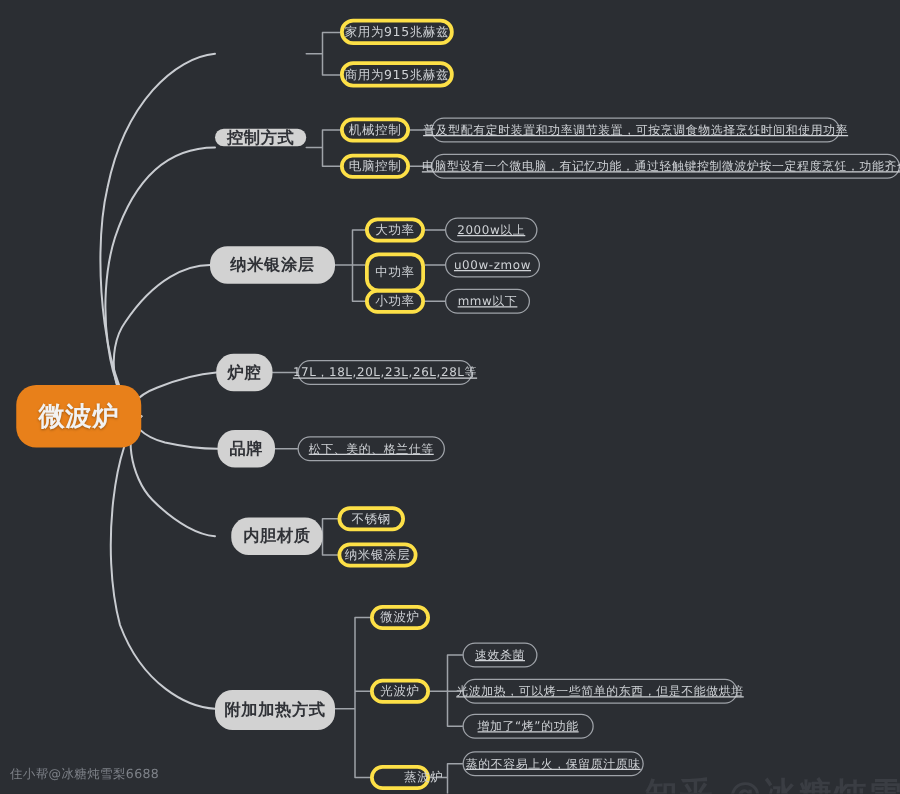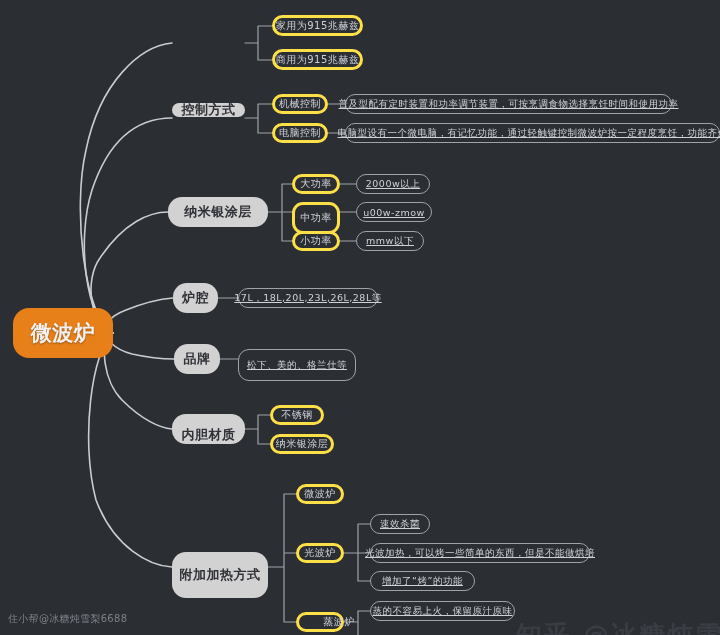--- a/index.html
+++ b/index.html
@@ -145,25 +145,25 @@
   </div>
 
   <div class="node n-l1" style="left:173px; top:283px; width:45px; height:30px;">
     <span>炉腔</span>
   </div>
 
   <div class="node n-l1" style="left:174px; top:344px; width:46px; height:30px;">
     <span>品牌</span>
   </div>
 
-  <div class="node n-l1" style="left:172px; top:414px; width:73px; height:30px;align-items:flex-end;">
+  <div class="node n-l1" style="left:185px; top:414px; width:73px; height:30px;">
     <span>内胆材质</span>
   </div>
 
-  <div class="node n-l1" style="left:172px; top:552px; width:96px; height:46px;font-family:Liberation Serif, serif;">
+  <div class="node n-l1" style="left:172px; top:552px; width:96px; height:32px;font-family:Liberation Serif, serif;">
     <span>附加加热方式</span>
   </div>
 
   <div class="node n-l2" style="left:272px; top:15px; width:91px; height:21px;">
     <span>家用为915兆赫兹</span>
   </div>
   <div class="node n-l2" style="left:272px; top:49px; width:91px; height:21px;">
     <span>商用为915兆赫兹</span>
   </div>
 
@@ -199,21 +199,21 @@
     <span>小功率</span>
   </div>
   <div class="node n-l3" style="left:356px; top:231px; width:68px; height:20px;">
     <span>mmw以下</span>
   </div>
 
   <div class="node n-l3" style="left:238px; top:288px; width:140px; height:20px;">
     <span>17L，18L,20L,23L,26L,28L等</span>
   </div>
 
-  <div class="node n-l3" style="left:238px; top:349px; width:118px; height:32px;">
+  <div class="node n-l3" style="left:238px; top:349px; width:118px; height:20px;">
     <span>松下、美的、格兰仕等</span>
   </div>
 
   <div class="node n-l2" style="left:270px; top:405px; width:54px; height:20px;">
     <span>不锈钢</span>
   </div>
   <div class="node n-l2" style="left:270px; top:434px; width:64px; height:20px;">
     <span>纳米银涂层</span>
   </div>
 

